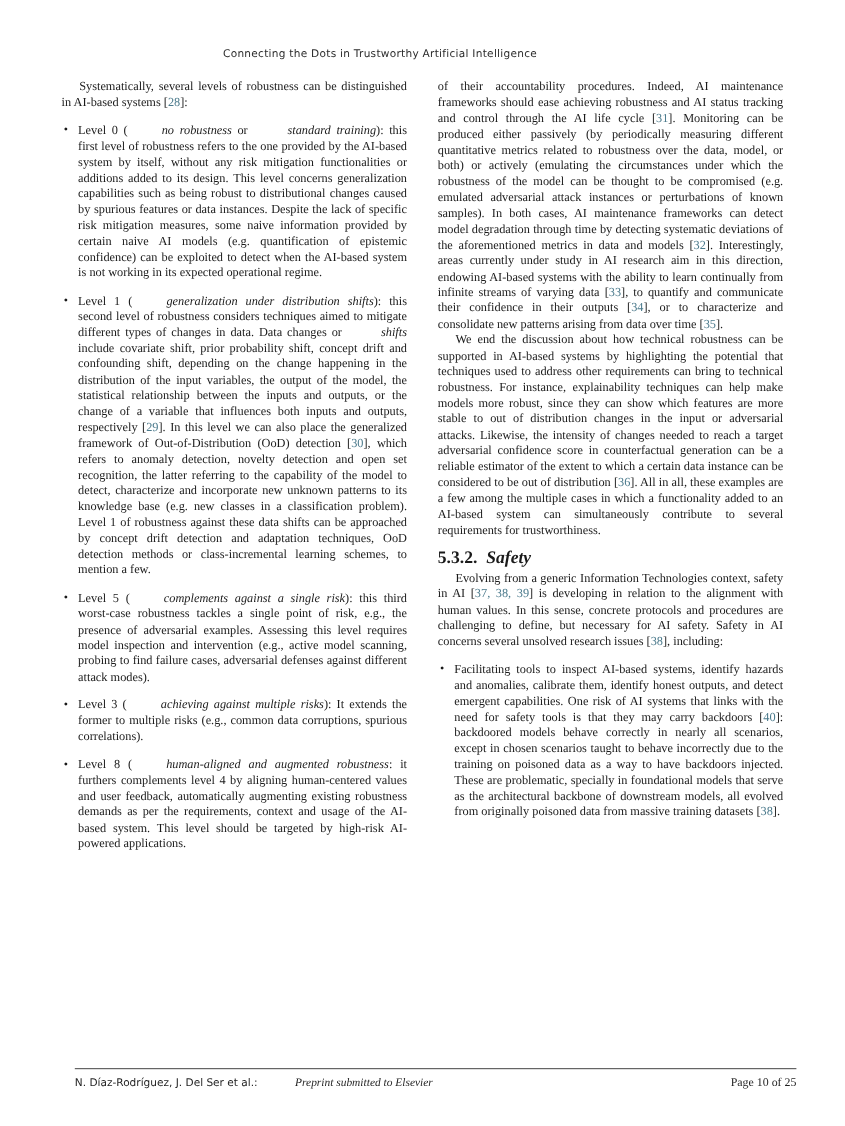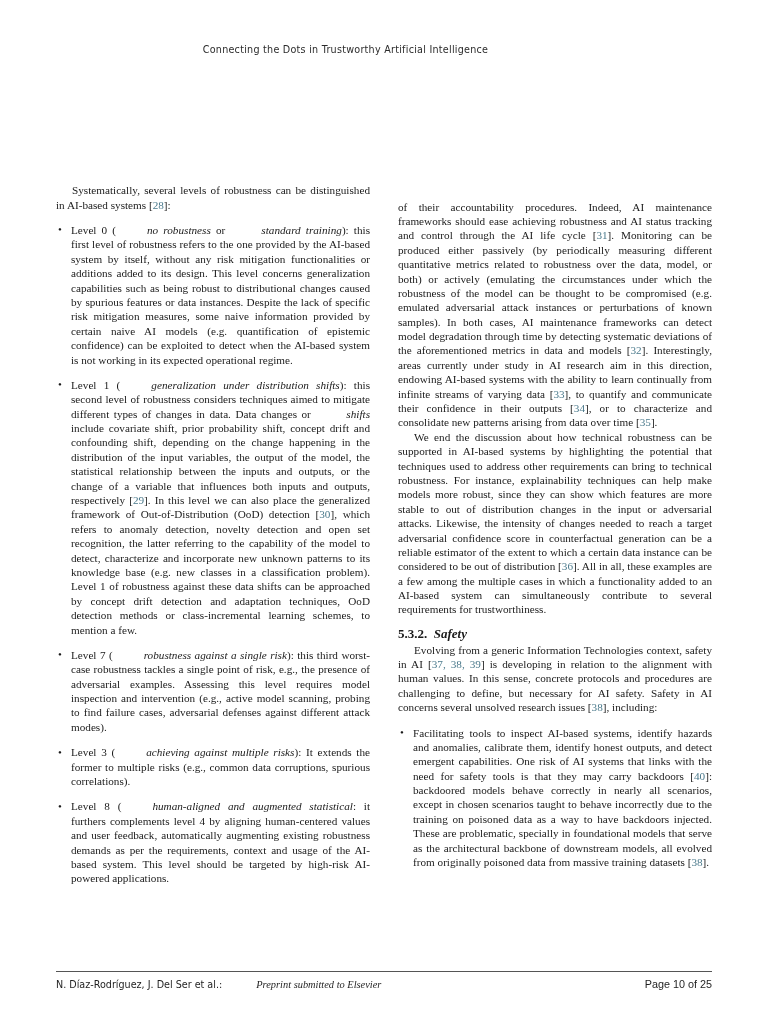--- a/index.html
+++ b/index.html
@@ -27,27 +27,26 @@
     left: 0;
     width: 691px;
     text-align: center;
     font-family: "DejaVu Sans", sans-serif;
     font-size: 9.6px;
     letter-spacing: 0.25px;
     color: #2b2b2b;
   }
   .columns {
     position: absolute;
-    top: 82px;
+    top: 72px;
     left: 56px;
     width: 656px;
     height: 905px;
     display: flex;
     gap: 28px;
-    align-items: center;
   }
   .col {
     width: 314px;
     font-size: 11.2px;
     line-height: 1.285;
     text-align: justify;
     text-justify: inter-word;
     hyphens: manual;
   }
   p {
@@ -74,32 +73,32 @@
     content: "\2022";
     position: absolute;
     left: 2px;
     top: -0.5px;
     font-size: 11px;
     line-height: 1.285;
   }
   .it { font-style: italic; padding-left: 31px; }
   .cite { color: #4b7a8c; }
   h4.subsec {
-    font-size: 13px;
+    font-size: 16px;
     font-weight: bold;
     font-style: italic;
     margin: 9px 0 0 0;
     line-height: 1.285;
   }
   h4.subsec .num {
     font-style: normal;
   }
   .footer {
     position: absolute;
-    left: 56px;
+    left: 68px;
     bottom: 34px;
     width: 656px;
   }
   .footer-rule {
     border-top: 0.8px solid #555;
     width: 100%;
     margin-bottom: 6px;
   }
   .footer-row {
     display: flex;
@@ -108,21 +107,21 @@
     font-family: "DejaVu Sans", sans-serif;
     font-size: 9.6px;
     color: #1f1f1f;
   }
   .footer-left .it {
     font-family: "Liberation Serif", serif;
     font-style: italic;
     font-size: 10.4px;
   }
   .footer-right {
-    font-family: Liberation Sans, sans-serif;
+    font-family: Liberation Serif, serif;
     font-size: 10.8px;
   }
 </style>
 </head>
 <body>
 
 <div class="page">
 
   <div class="running-head">Connecting the Dots in Trustworthy Artificial Intelligence</div>
 
@@ -131,26 +130,26 @@
     <div class="col">
 
       <p class="indent"><span>Systematically, several levels of robustness can be distinguished in AI-based systems [</span><span class="cite">28</span><span>]:</span></p>
 
       <ul class="bullets">
 
         <li><span>Level 0 (</span><span class="it">no robustness</span><span> or </span><span class="it">standard training</span><span>): this first level of robustness refers to the one provided by the AI-based system by itself, without any risk mitigation functionalities or additions added to its design. This level concerns generalization capabilities such as being robust to distributional changes caused by spurious features or data instances. Despite the lack of specific risk mitigation measures, some naive information provided by certain naive AI models (e.g. quantification of epistemic confidence) can be exploited to detect when the AI-based system is not working in its expected operational regime.</span></li>
 
         <li><span>Level 1 (</span><span class="it">generalization under distribution shifts</span><span>): this second level of robustness considers techniques aimed to mitigate different types of changes in data. Data changes or </span><span class="it">shifts</span><span> include covariate shift, prior probability shift, concept drift and confounding shift, depending on the change happening in the distribution of the input variables, the output of the model, the statistical relationship between the inputs and outputs, or the change of a variable that influences both inputs and outputs, respectively [</span><span class="cite">29</span><span>]. In this level we can also place the generalized framework of Out-of-Distribution (OoD) detection [</span><span class="cite">30</span><span>], which refers to anomaly detection, novelty detection and open set recognition, the latter referring to the capability of the model to detect, characterize and incorporate new unknown patterns to its knowledge base (e.g. new classes in a classification problem). Level 1 of robustness against these data shifts can be approached by concept drift detection and adaptation techniques, OoD detection methods or class-incremental learning schemes, to mention a few.</span></li>
 
-        <li><span>Level 7 (</span><span class="it">robustness against a single risk</span><span>): this third worst-case robustness tackles a single point of risk, e.g., the presence of adversarial examples. Assessing this level requires model inspection and intervention (e.g., active model scanning, probing to find failure cases, adversarial defenses against different attack modes).</span></li>
+        <li><span>Level 5 (</span><span class="it">complements against a single risk</span><span>): this third worst-case robustness tackles a single point of risk, e.g., the presence of adversarial examples. Assessing this level requires model inspection and intervention (e.g., active model scanning, probing to find failure cases, adversarial defenses against different attack modes).</span></li>
 
         <li><span>Level 3 (</span><span class="it">achieving against multiple risks</span><span>): It extends the former to multiple risks (e.g., common data corruptions, spurious correlations).</span></li>
 
 
-        <li><span>Level 8 (</span><span class="it">human-aligned and augmented statistical</span><span>: it furthers complements level 4 by aligning human-centered values and user feedback, automatically augmenting existing robustness demands as per the requirements, context and usage of the AI-based system. This level should be targeted by high-risk AI-powered applications.</span></li>
+        <li><span>Level 8 (</span><span class="it">human-aligned and augmented robustness</span><span>: it furthers complements level 4 by aligning human-centered values and user feedback, automatically augmenting existing robustness demands as per the requirements, context and usage of the AI-based system. This level should be targeted by high-risk AI-powered applications.</span></li>
 
       </ul>
 
 
     </div>
 
     <div class="col">
 
       <p><span>of their accountability procedures. Indeed, AI maintenance frameworks should ease achieving robustness and AI status tracking and control through the AI life cycle [</span><span class="cite">31</span><span>]. Monitoring can be produced either passively (by periodically measuring different quantitative metrics related to robustness over the data, model, or both) or actively (emulating the circumstances under which the robustness of the model can be thought to be compromised (e.g. emulated adversarial attack instances or perturbations of known samples). In both cases, AI maintenance frameworks can detect model degradation through time by detecting systematic deviations of the aforementioned metrics in data and models [</span><span class="cite">32</span><span>]. Interestingly, areas currently under study in AI research aim in this direction, endowing AI-based systems with the ability to learn continually from infinite streams of varying data [</span><span class="cite">33</span><span>], to quantify and communicate their confidence in their outputs [</span><span class="cite">34</span><span>], or to characterize and consolidate new patterns arising from data over time [</span><span class="cite">35</span><span>].</span></p>
 

